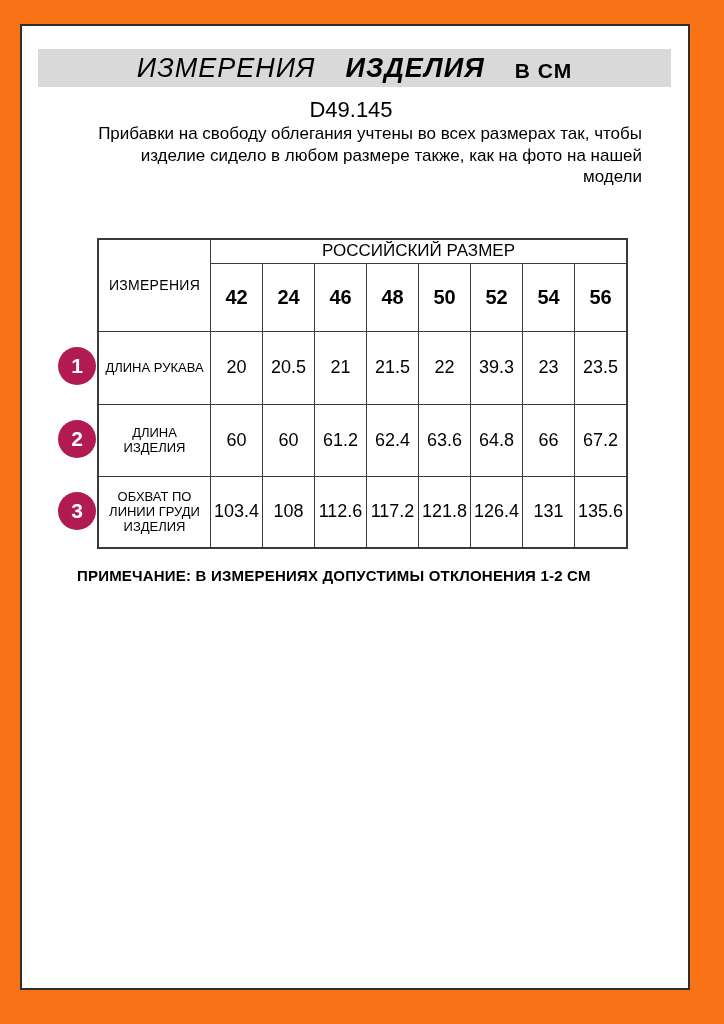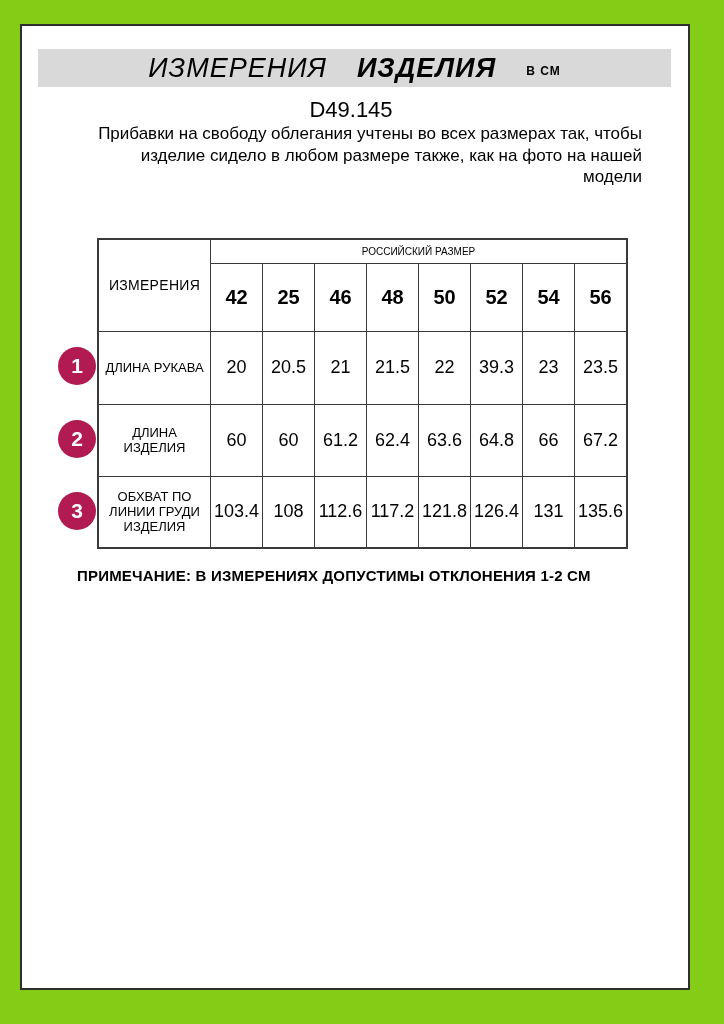--- a/index.html
+++ b/index.html
@@ -6,21 +6,21 @@
     margin: 0;
     padding: 0;
     background: #ffffff;
     font-family: "Liberation Sans", sans-serif;
     color: #000000;
   }
   .canvas {
     position: relative;
     width: 724px;
     height: 1024px;
-    background: #84cc16;
+    background: #f97316;
     overflow: hidden;
   }
   .page-border {
     position: absolute;
     left: 20px;
     top: 24px;
     width: 666px;
     height: 962px;
     border: 2px solid #2e2e2e;
     background: #ffffff;
@@ -42,21 +42,21 @@
     font-style: italic;
     letter-spacing: 1px;
   }
   .title-word2 {
     font-size: 27px;
     font-style: italic;
     font-weight: bold;
     letter-spacing: 1px;
   }
   .title-unit {
-    font-size: 12px;
+    font-size: 21px;
     font-weight: bold;
     letter-spacing: 1px;
     margin-top: 6px;
   }
   .product-code {
     position: absolute;
     left: 16px;
     top: 97px;
     width: 670px;
     text-align: center;
@@ -86,21 +86,21 @@
     padding: 0;
   }
   td.col-label { width: 103px; }
   td.col-size  { width: 51px;  }
   tr.group-row   { height: 24px; }
   tr.sizes-row   { height: 68px; }
   tr.data-row-0  { height: 73px; padding-left: 48px; }
   tr.data-row-1  { height: 72px; padding-left: 16px; }
   tr.data-row-2  { height: 72px; }
   .group-header {
-    font-size: 10px;
+    font-size: 17px;
   }
   .corner-header {
     font-size: 14px;
     letter-spacing: 0.3px;
   }
   .size-head {
     font-size: 20px;
     font-weight: bold;
   }
   .row-label {
@@ -156,21 +156,21 @@
   <div class="description">Прибавки на свободу облегания учтены во всех размерах так, чтобы изделие сидело в любом размере также, как на фото на нашей модели</div>
 
   <table class="size-table">
     <tbody>
       <tr class="group-row">
         <td class="col-label corner-header" rowspan="2">ИЗМЕРЕНИЯ</td>
         <td class="group-header" colspan="8">РОССИЙСКИЙ РАЗМЕР</td>
       </tr>
       <tr class="sizes-row">
         <td class="col-size size-head">42</td>
-        <td class="col-size size-head">25</td>
+        <td class="col-size size-head">24</td>
         <td class="col-size size-head">46</td>
         <td class="col-size size-head">48</td>
         <td class="col-size size-head">50</td>
         <td class="col-size size-head">52</td>
         <td class="col-size size-head">54</td>
         <td class="col-size size-head">56</td>
       </tr>
       <tr class="data-row-0">
         <td class="col-label row-label">ДЛИНА РУКАВА</td>
         <td class="col-size value-cell">20</td>

